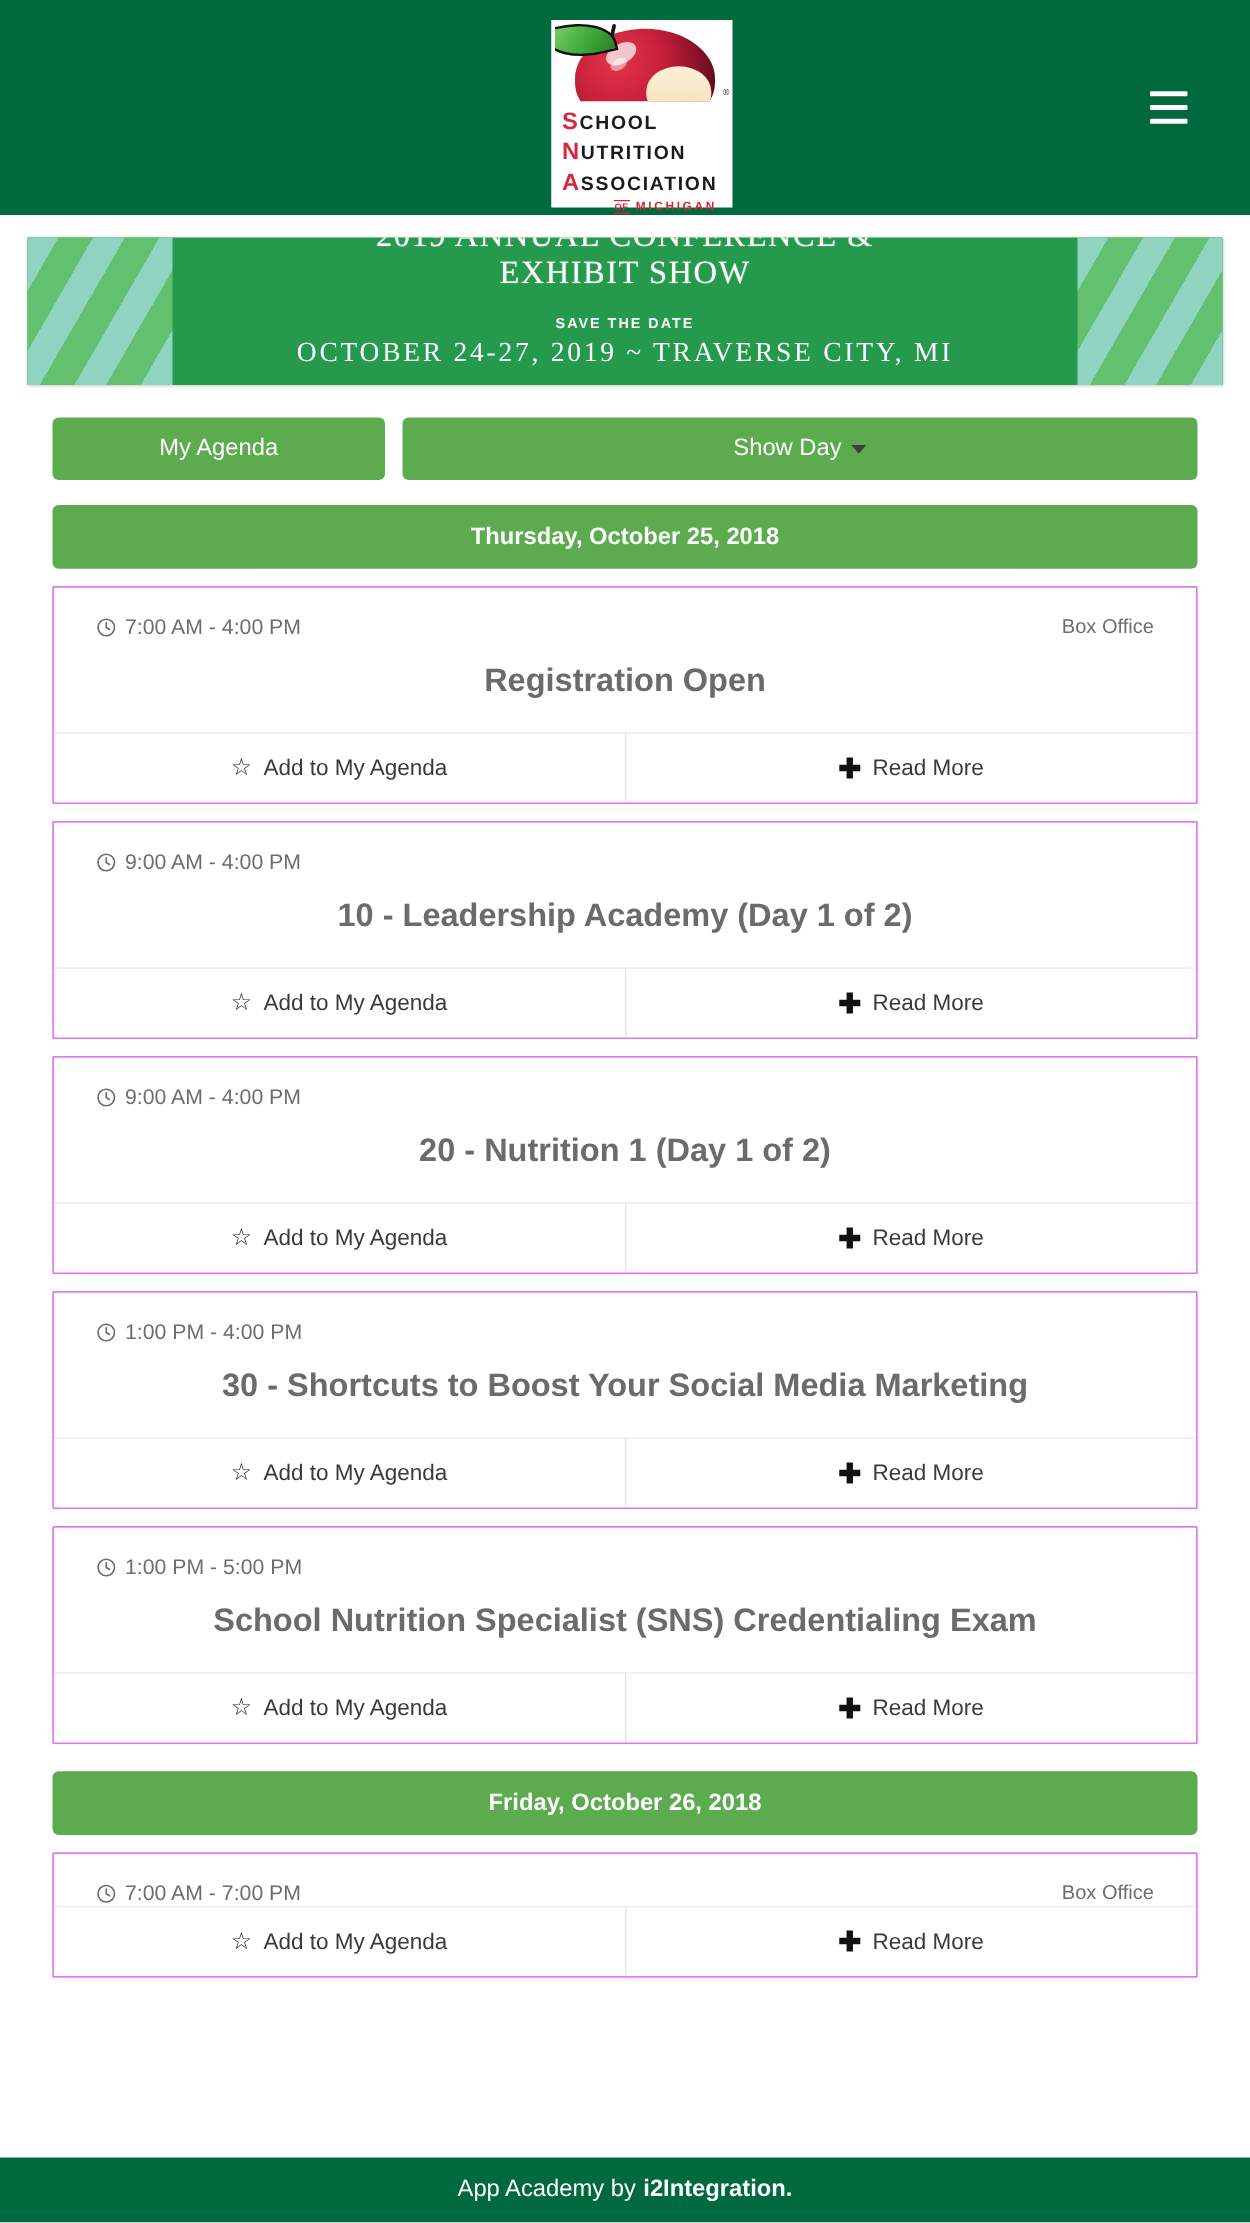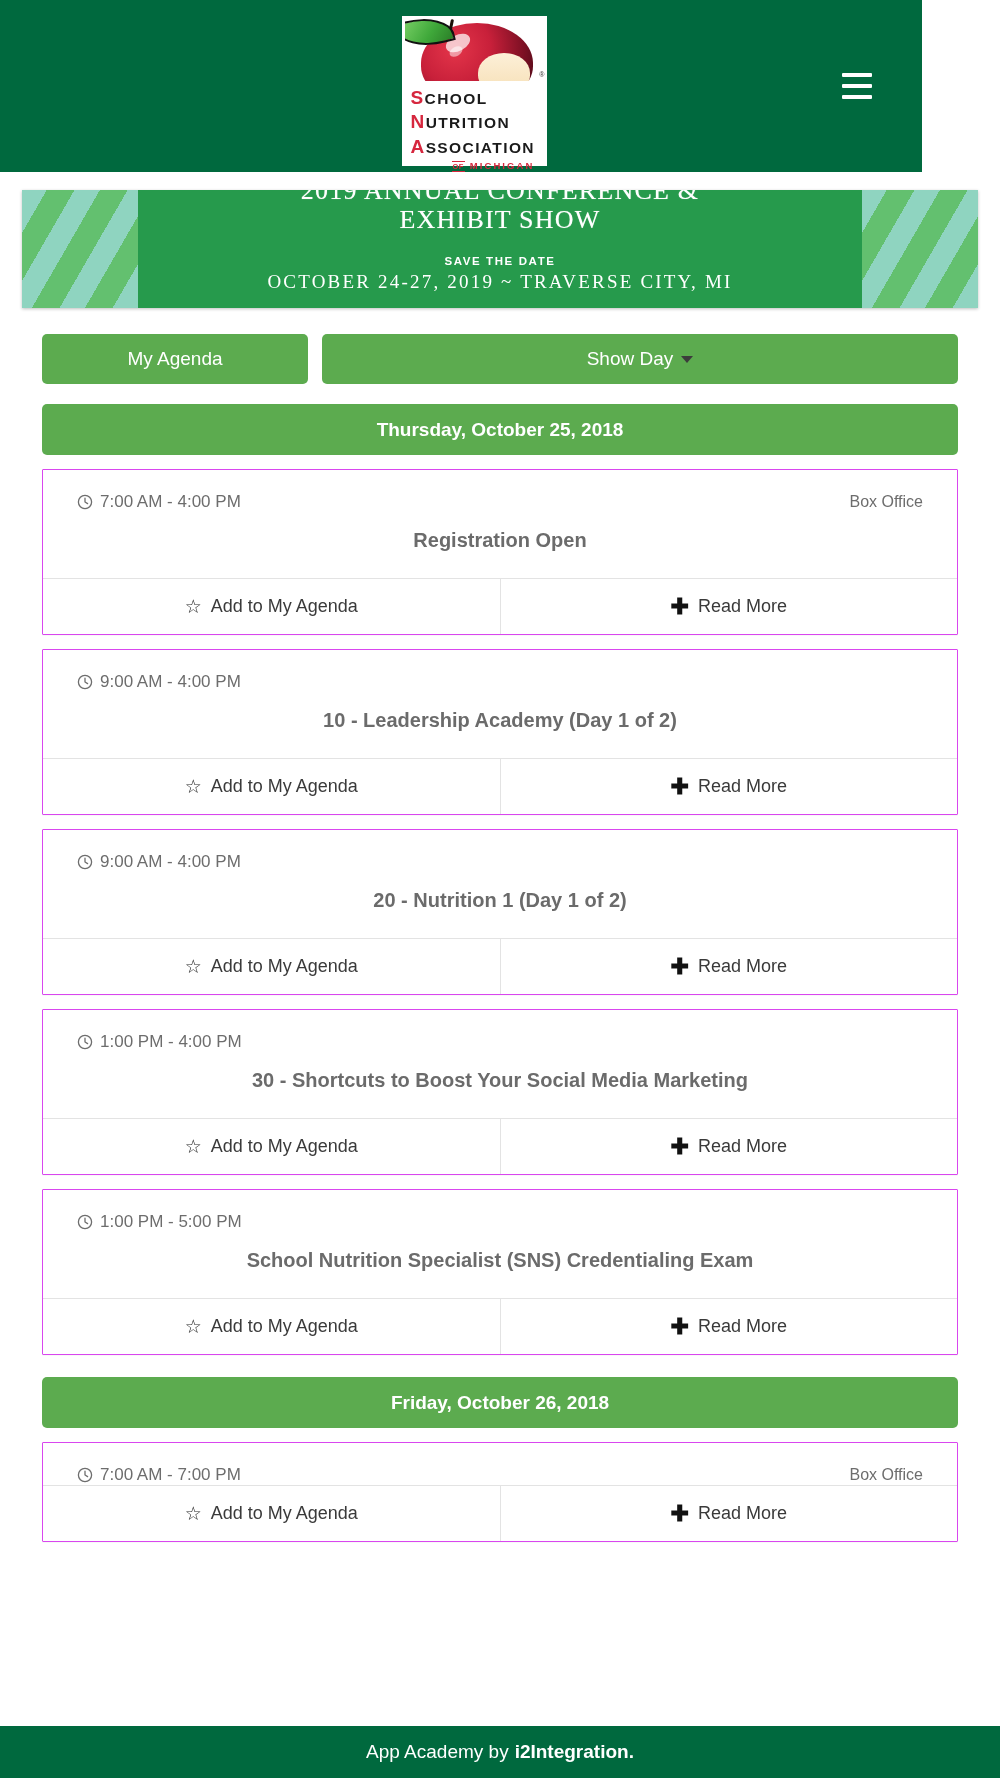--- a/index.html
+++ b/index.html
@@ -7,21 +7,21 @@
     width: 1000px;
     height: 1778px;
     background: #ffffff;
     font-family: "Liberation Sans", sans-serif;
     overflow: hidden;
   }
 
   
   .app-header {
     position: relative;
-    width: 922px;
+    width: 1000px;
     height: 172px;
     background: #00693e;
     display: flex;
     align-items: center;
     justify-content: center;
   }
   .logo-wrap {
     position: relative;
     width: 175px;
     height: 160px;
@@ -215,21 +215,21 @@
     text-shadow: 0 0 1px rgba(255,255,255,0.5);
   }
   .banner-save {
     font-size: 11.5px;
     font-weight: bold;
     letter-spacing: 1.6px;
     margin-top: 21px;
   }
   .banner-date {
     font-family: "Liberation Serif", serif;
-    font-size: 19px;
+    font-size: 22px;
     letter-spacing: 2.2px;
     margin-top: 4px;
     white-space: nowrap;
   }
 
   
   .content {
     width: 1000px;
     padding: 26px 42px 0 42px;
     background: #ffffff;
@@ -300,21 +300,21 @@
     color: #6d6d6d;
   }
   .clock-icon { display: block; }
   .event-loc {
     font-size: 16px;
     color: #6d6d6d;
     padding-top: 1px;
   }
   .event-title {
     text-align: center;
-    font-size: 20px;
+    font-size: 26px;
     font-weight: bold;
     color: #6b6b6b;
     padding: 17px 34px 26px 34px;
   }
   .event-footer {
     display: flex;
     border-top: 1px solid #e3e3e3;
   }
   .event-action {
     flex: 1;

